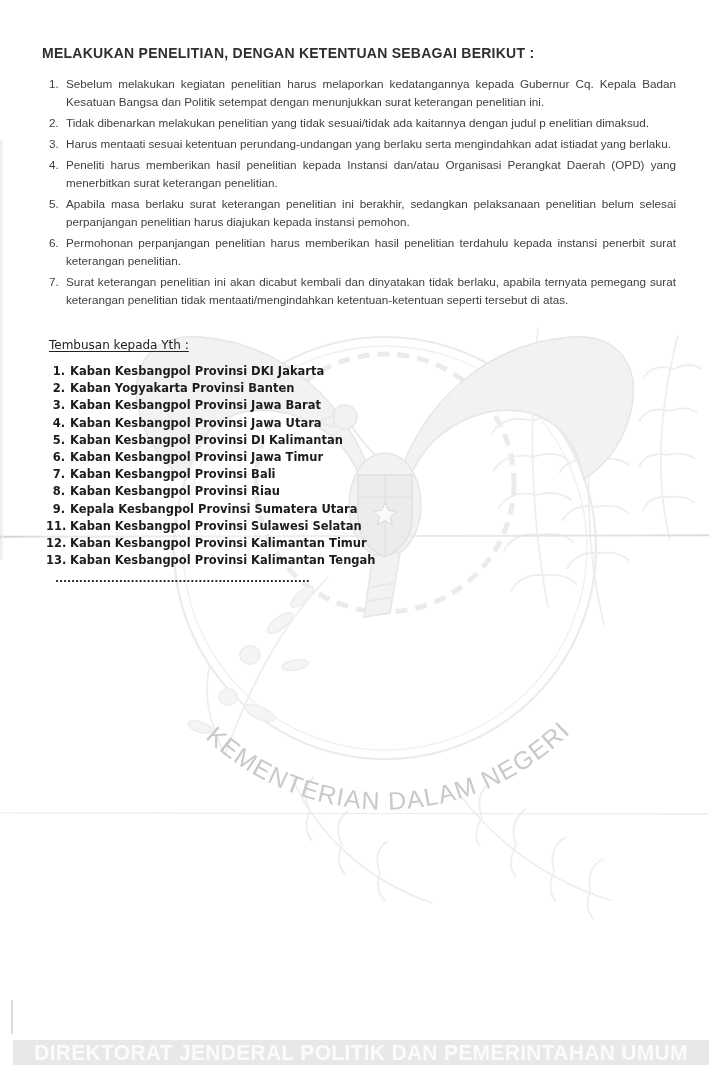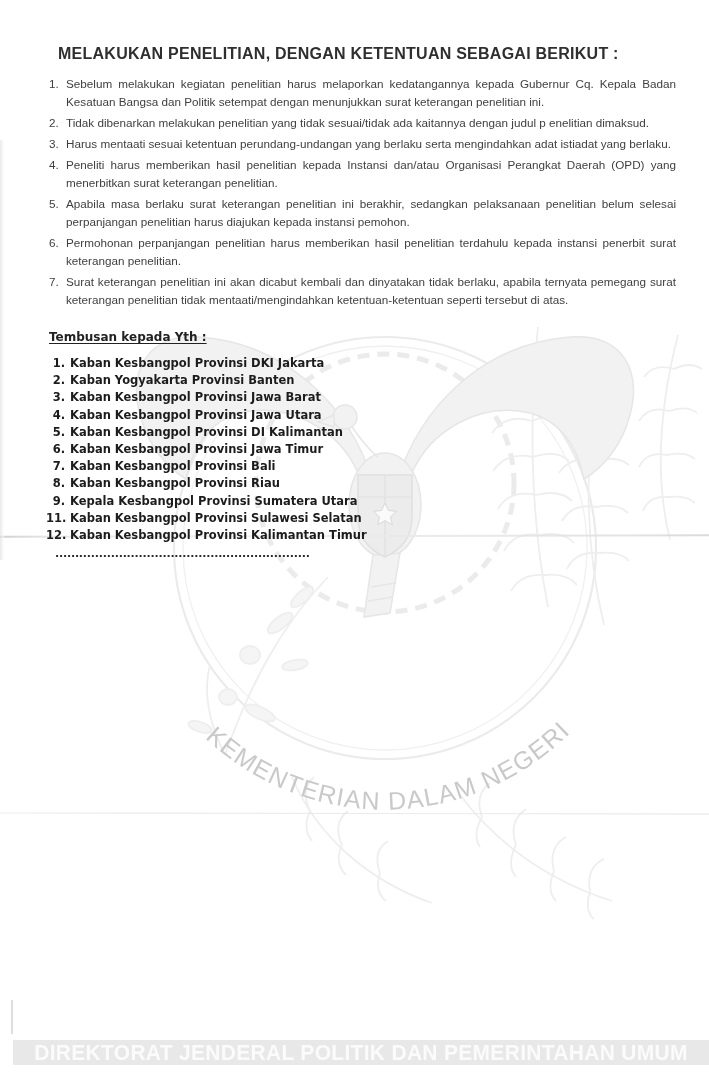--- a/index.html
+++ b/index.html
@@ -30,38 +30,38 @@
   .edge-shade{
     position:absolute;left:0;top:140px;width:4px;height:420px;z-index:1;
     background:linear-gradient(to right,#dcdcdc,#ffffff);opacity:.6;
   }
   .scan-mark{
     position:absolute;left:11px;top:1000px;width:2px;height:34px;z-index:1;
     background:#dedede;
   }
   
   .heading{
-    position:absolute;left:58px;top:45px;width:627px;z-index:2;
-    font-size:16px;font-weight:bold;color:#2f2f2f;letter-spacing:.25px;
+    position:absolute;left:42px;top:45px;width:627px;z-index:2;
+    font-size:14px;font-weight:bold;color:#2f2f2f;letter-spacing:.25px;
   }
   .conditions{
     position:absolute;left:49px;top:75px;width:627px;z-index:2;
     font-size:11.7px;color:#3f3f3f;
   }
   .cond{display:flex;margin-bottom:3px;line-height:18px;}
   .cnum{flex:none;width:17px;}
   .ctext{flex:1;text-align:justify;}
   .tembusan{
     position:absolute;left:46px;top:330px;width:420px;z-index:2;
     font-family:"DejaVu Sans",sans-serif;color:#1c1c1c;
   }
   .ttitle{
-    font-size:12px;font-weight:bold;
+    font-size:12px;font-weight:normal;
     text-decoration:underline;text-underline-offset:2px;
-    margin:0 0 11px 3px;color:#222222;
+    margin:8px 0 11px 3px;color:#222222;
   }
   .titem{display:flex;line-height:17.2px;font-size:11.5px;font-weight:bold;}
   .tnum{flex:none;width:19px;text-align:right;margin-right:5px;}
   .ttext{flex:1;white-space:nowrap;}
   .dots{
     margin:3px 0 0 9px;
     font-size:11px;font-weight:bold;letter-spacing:-0.2px;color:#2a2a2a;
     font-family:"DejaVu Sans",sans-serif;
   }
   
@@ -235,20 +235,24 @@
       <span class="ttext">Kepala Kesbangpol Provinsi Sumatera Utara</span>
     </div>
     <div class="titem">
       <span class="tnum">11.</span>
       <span class="ttext">Kaban Kesbangpol Provinsi Sulawesi Selatan</span>
     </div>
     <div class="titem">
       <span class="tnum">12.</span>
       <span class="ttext">Kaban Kesbangpol Provinsi Kalimantan Timur</span>
     </div>
+    <div class="titem">
+      <span class="tnum">13.</span>
+      <span class="ttext">Kaban Kesbangpol Provinsi Kalimantan Tengah</span>
+    </div>
 
     <div class="dots">................................................................</div>
   </div>
 
   <div class="band">
     <span class="band-label">DIREKTORAT JENDERAL POLITIK DAN PEMERINTAHAN UMUM</span>
   </div>
 
 </div>
 

